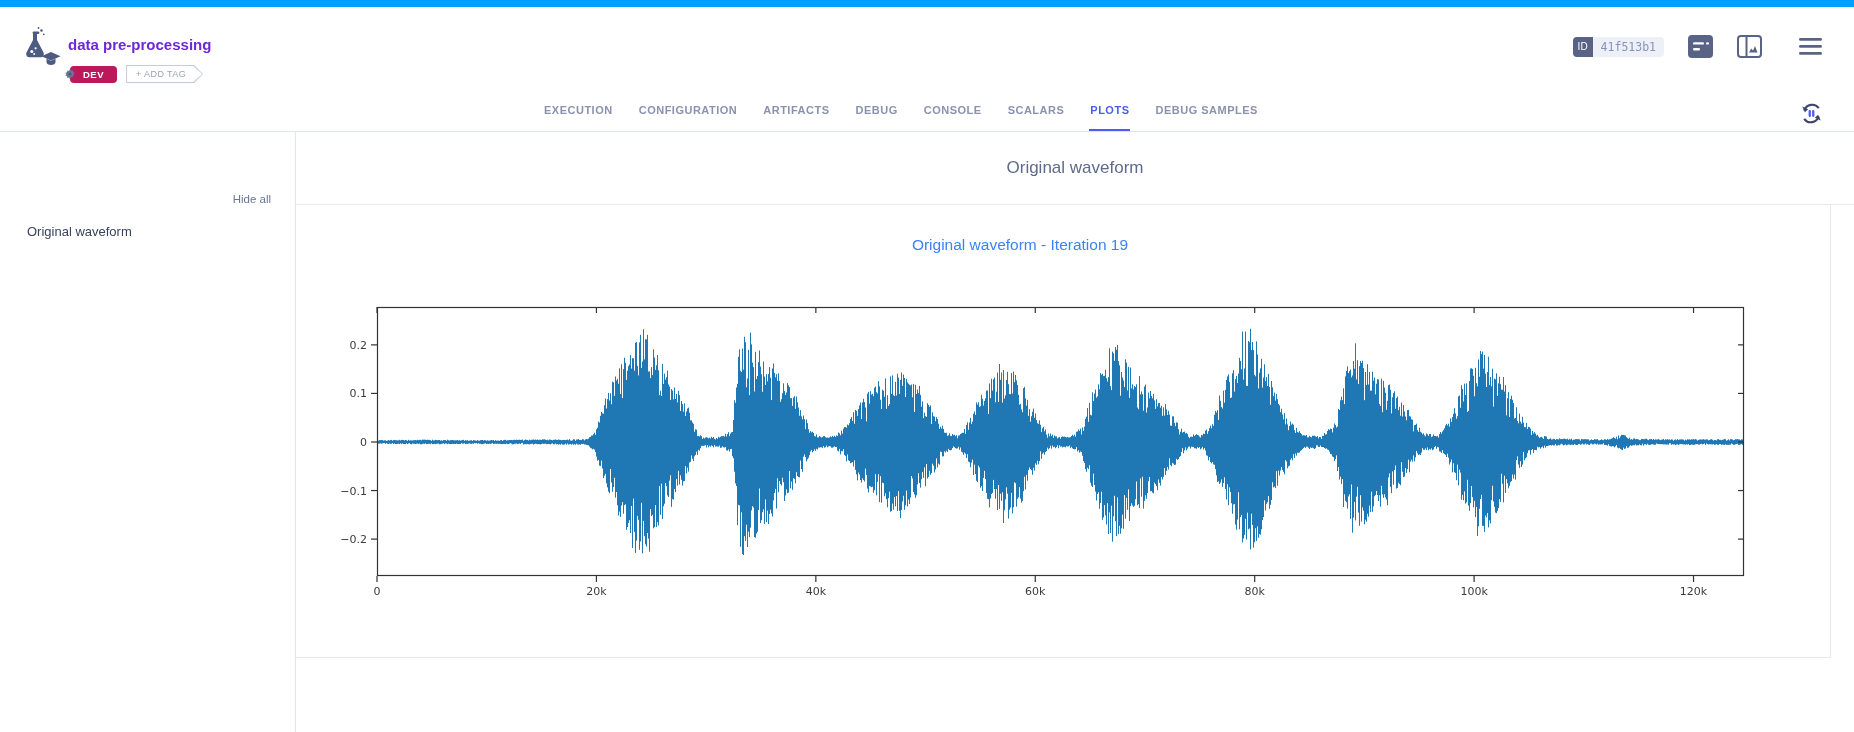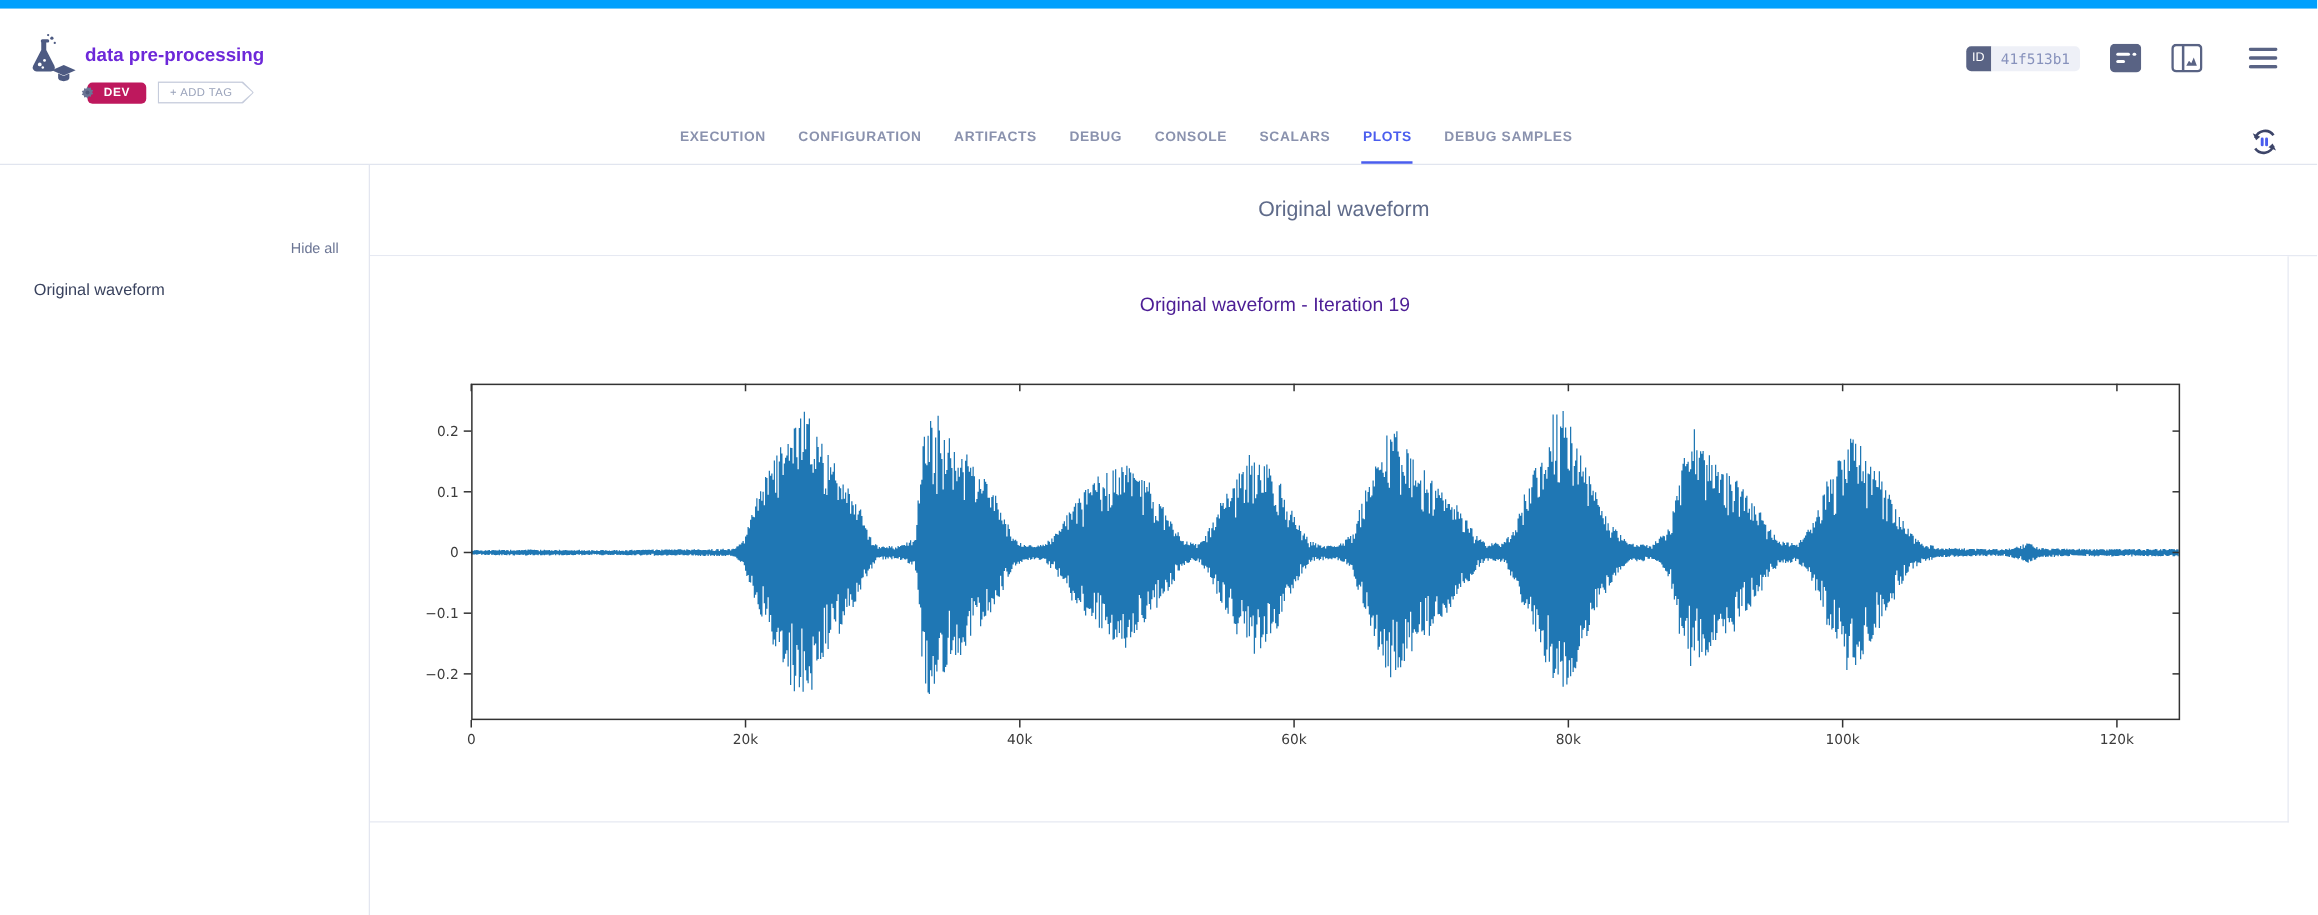--- a/index.html
+++ b/index.html
@@ -55,21 +55,21 @@
   #hide-all { text-align:right; margin:13px 24px 0 0; color:#6b7594; font-size:11.5px; cursor:pointer; }
   #plot-list { margin-top:13px; }
   .plot-list-item { padding:6px 10px 6px 27px; font-size:13px; color:#39425e; cursor:pointer; }
 
   #main { flex:1; position:relative; background:#fff; }
   #group-header { height:73px; border-bottom:1px solid #e6e9f2; display:flex; align-items:center;
     justify-content:center; font-size:17px; color:#5f6b8a; }
   #plot-card { position:relative; width:1535px; height:453px; border-right:1px solid #e6e9f2;
     border-bottom:1px solid #e6e9f2; background:#fff; }
   #plot-title { position:absolute; top:31px; left:0; width:1448px; text-align:center;
-    font-size:15.5px; color:#4c1d95; }
+    font-size:15.5px; color:#3b82f6; }
   #wave-svg { position:absolute; left:81px; top:102px; overflow:visible; }
   .axis-text { font-family:"DejaVu Sans", sans-serif; font-size:11px; fill:#3c3c3c; }
 </style>
 </head>
 <body>
 
 <div id="page">
 
   <div id="top-strip"></div>
   <div id="status-ribbon">

